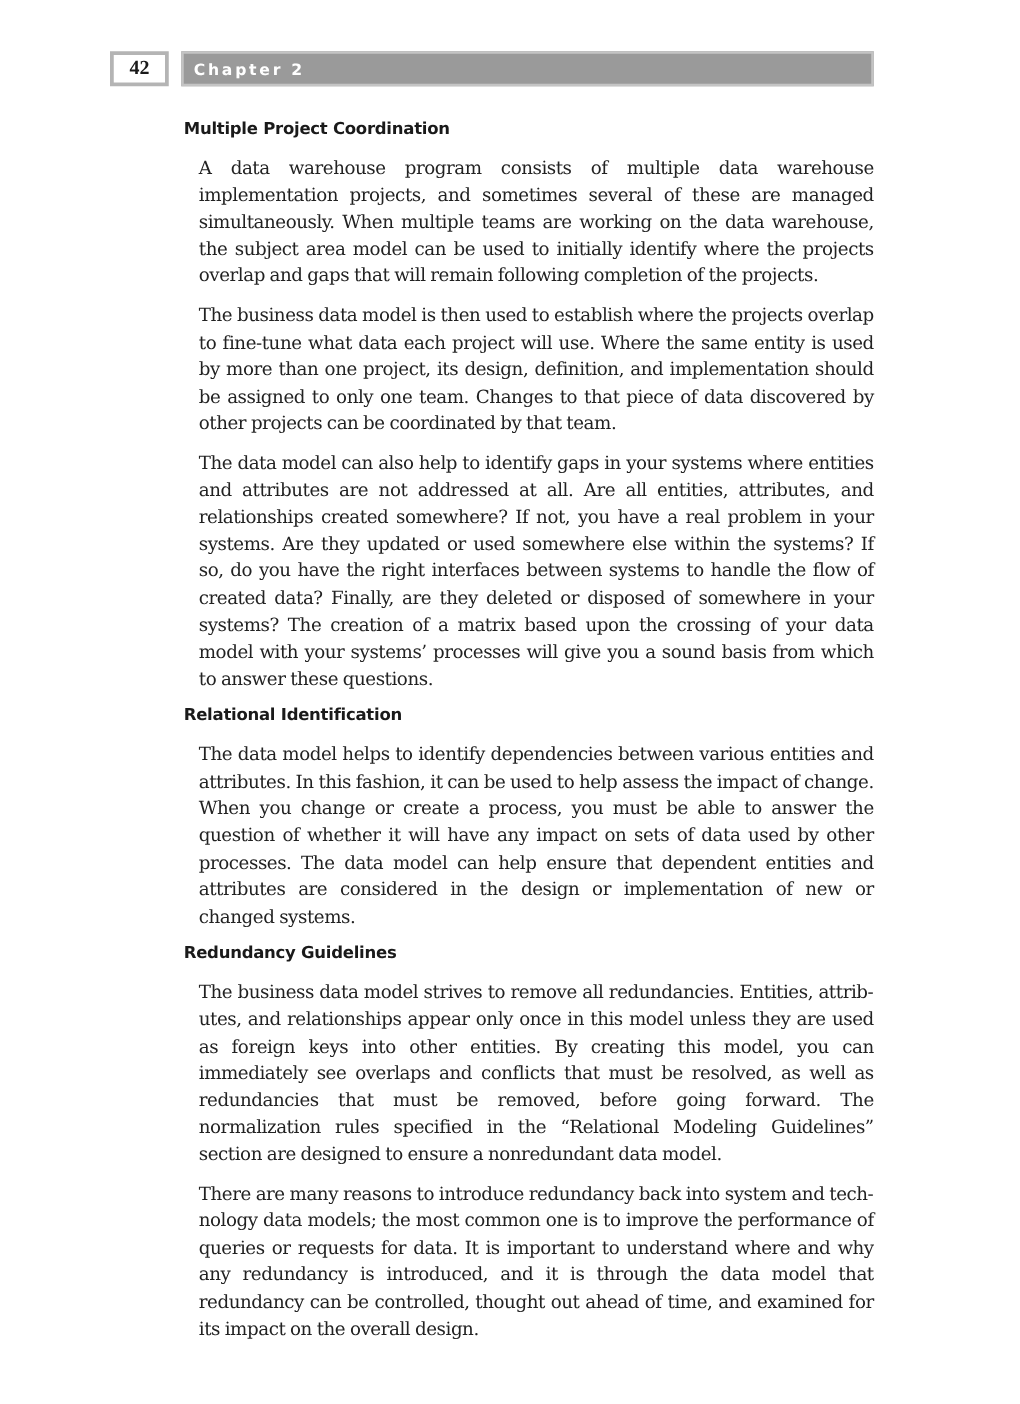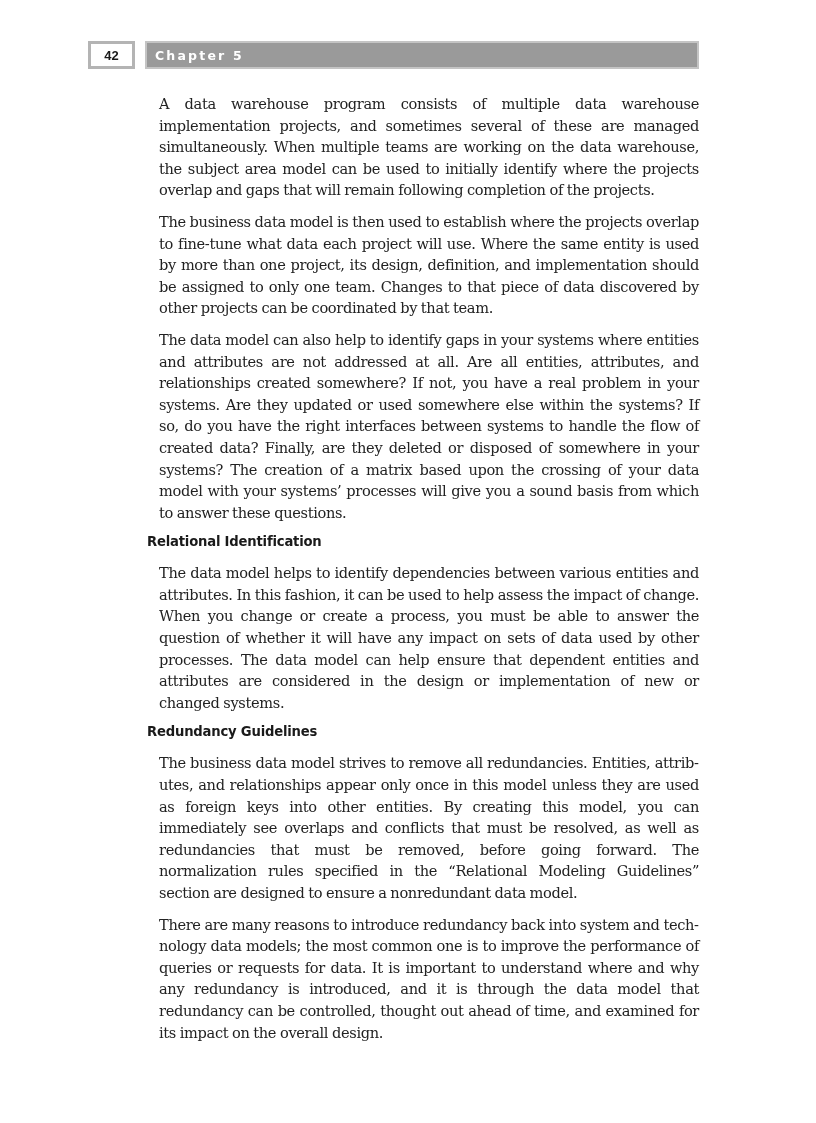--- a/index.html
+++ b/index.html
@@ -26,23 +26,23 @@
       left: 0;
       top: 0;
       width: 47px;
       height: 28px;
       box-sizing: border-box;
       border: 3px solid #b4b4b4;
       background: #ffffff;
       display: flex;
       align-items: center;
       justify-content: center;
-      font-family: Liberation Sans, sans-serif;
+      font-family: Liberation Serif, serif;
       font-weight: bold;
-      font-size: 13px;
+      font-size: 16px;
       color: #1a1a1a;
     }
     .chapter-banner {
       position: absolute;
       left: 57px;
       top: 0;
       width: 554px;
       height: 28px;
       box-sizing: border-box;
       background: #9a9a9a;
@@ -84,26 +84,27 @@
     }
     .para.last-of-section {
       margin-bottom: 8px;
     }
   </style>
 </head>
 <body>
 
 <div class="header">
   <div class="page-num-box">42</div>
-  <div class="chapter-banner">Chapter 5</div>
+  <div class="chapter-banner">Chapter 2</div>
 </div>
 
 <div class="content">
 
   <div>
+    <div class="section-heading">Multiple Project Coordination</div>
     <p class="para">A data warehouse program consists of multiple data warehouse implementa­tion projects, and sometimes several of these are managed simultaneously. When multiple teams are working on the data warehouse, the subject area model can be used to initially identify where the projects overlap and gaps that will remain following completion of the projects.</p>
     <p class="para">The business data model is then used to establish where the projects overlap to fine-tune what data each project will use. Where the same entity is used by more than one project, its design, definition, and implementation should be assigned to only one team. Changes to that piece of data discovered by other projects can be coordinated by that team.</p>
     <p class="para last-of-section">The data model can also help to identify gaps in your systems where entities and attributes are not addressed at all. Are all entities, attributes, and relation­ships created somewhere? If not, you have a real problem in your systems. Are they updated or used somewhere else within the systems? If so, do you have the right interfaces between systems to handle the flow of created data? Finally, are they deleted or disposed of somewhere in your systems? The creation of a matrix based upon the crossing of your data model with your systems’ processes will give you a sound basis from which to answer these questions.</p>
   </div>
 
   <div>
     <div class="section-heading">Relational Identification</div>
     <p class="para last-of-section">The data model helps to identify dependencies between various entities and attributes. In this fashion, it can be used to help assess the impact of change. When you change or create a process, you must be able to answer the question of whether it will have any impact on sets of data used by other processes. The data model can help ensure that dependent entities and attributes are consid­ered in the design or implementation of new or changed systems.</p>
   </div>
 

